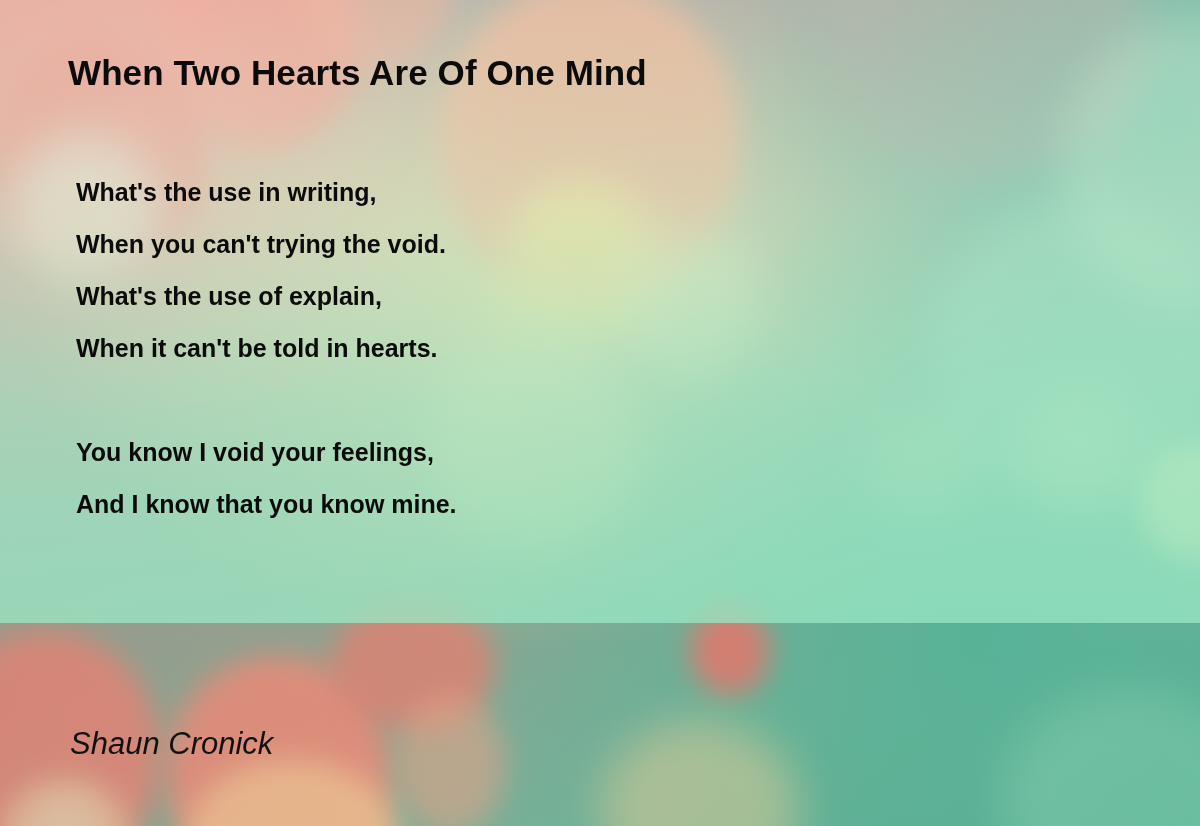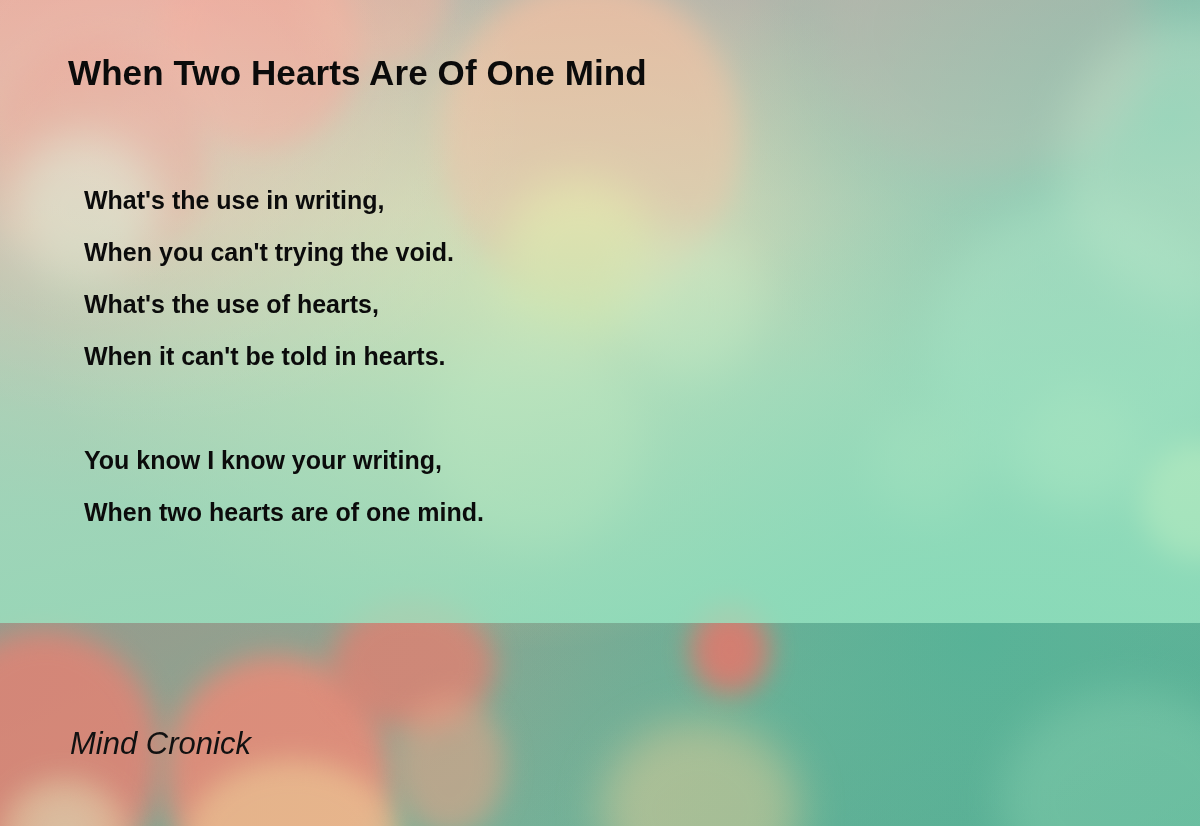--- a/index.html
+++ b/index.html
@@ -87,21 +87,21 @@
     letter-spacing: 0.1px;
     white-space: nowrap;
   }
 
   #poem-body {
     position: absolute;
     left: 68px;
     top: 158px;
     width: 900px;
   }
-  .stanza { margin: 16px; }
+  .stanza { margin: 8px; }
   .stanza + .stanza { margin-top: 52px; }
   .poem-line {
     font-size: 25px;
     font-weight: bold;
     color: #0b0b0b;
     line-height: 52px;
     white-space: nowrap;
   }
 
   #author-name {
@@ -161,25 +161,25 @@
     <div id="lower-wash"></div>
   </div>
 
   <div id="text-layer">
     <div id="poem-title">When Two Hearts Are Of One Mind</div>
 
     <div id="poem-body">
       <div class="stanza">
         <div class="poem-line">What's the use in writing,</div>
         <div class="poem-line">When you can't trying the void.</div>
-        <div class="poem-line">What's the use of hearts,</div>
+        <div class="poem-line">What's the use of explain,</div>
         <div class="poem-line">When it can't be told in hearts.</div>
       </div>
       <div class="stanza">
-        <div class="poem-line">You know I know your writing,</div>
-        <div class="poem-line">When two hearts are of one mind.</div>
+        <div class="poem-line">You know I void your feelings,</div>
+        <div class="poem-line">And I know that you know mine.</div>
       </div>
     </div>
 
-    <div id="author-name">Mind Cronick</div>
+    <div id="author-name">Shaun Cronick</div>
   </div>
 
 </div>
 
 </body></html>

